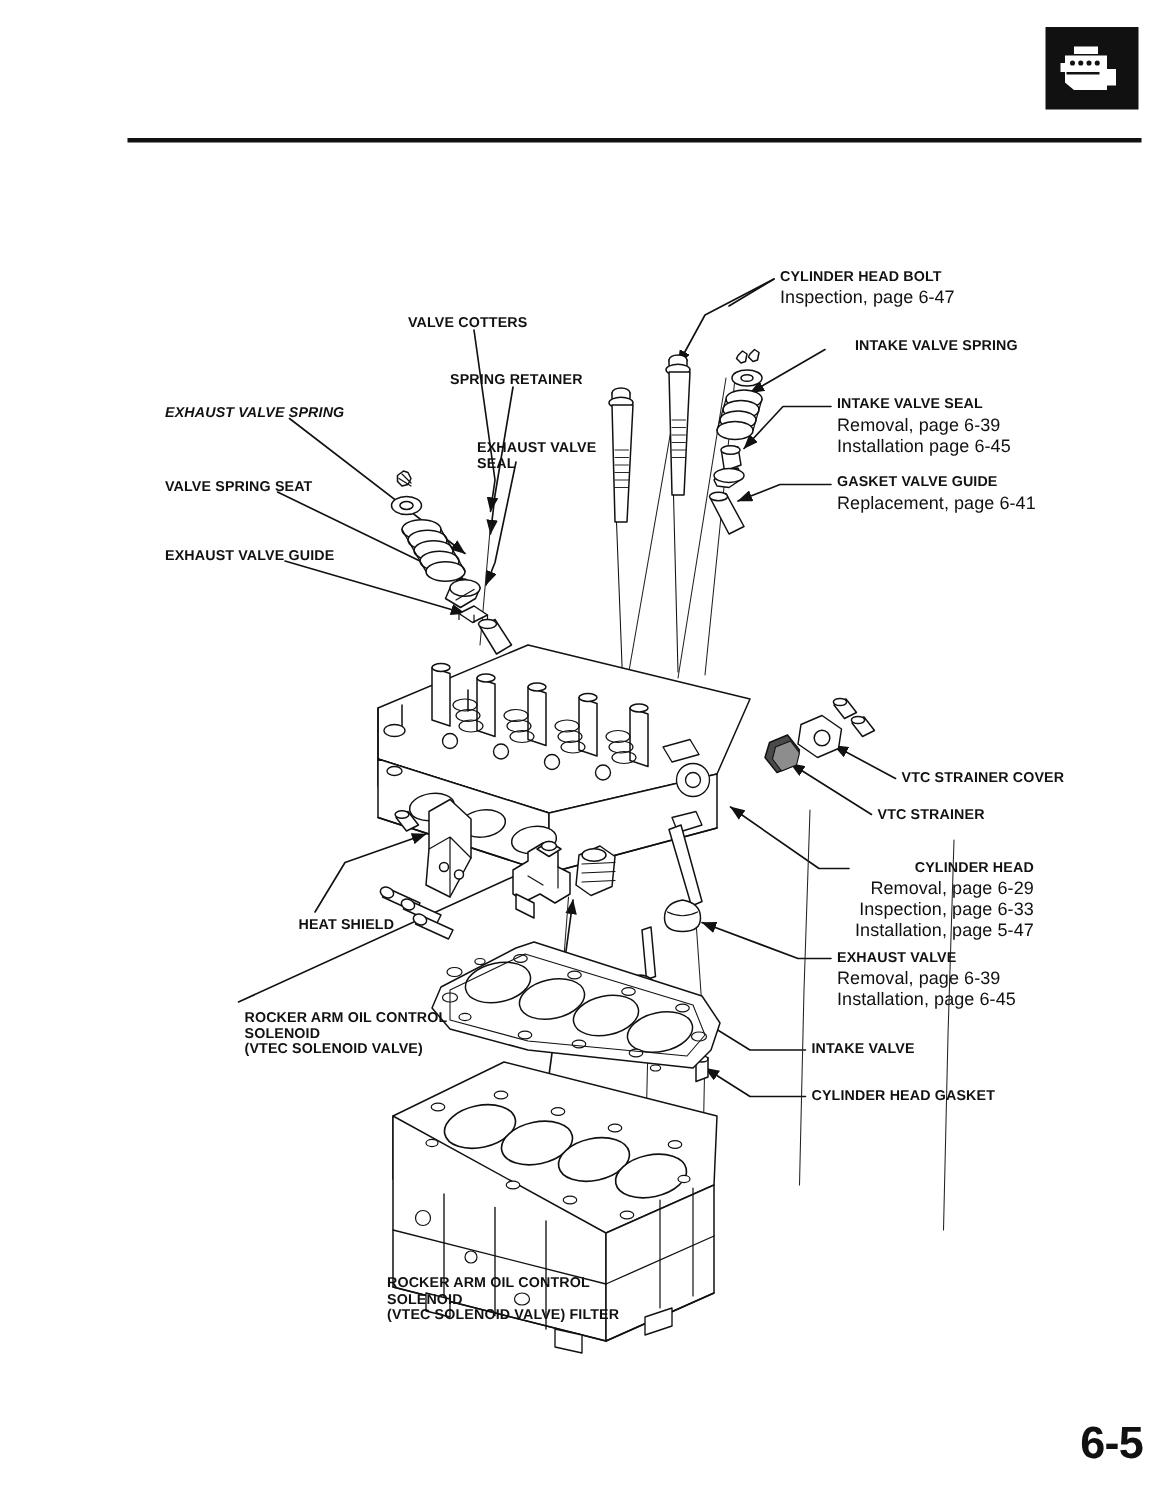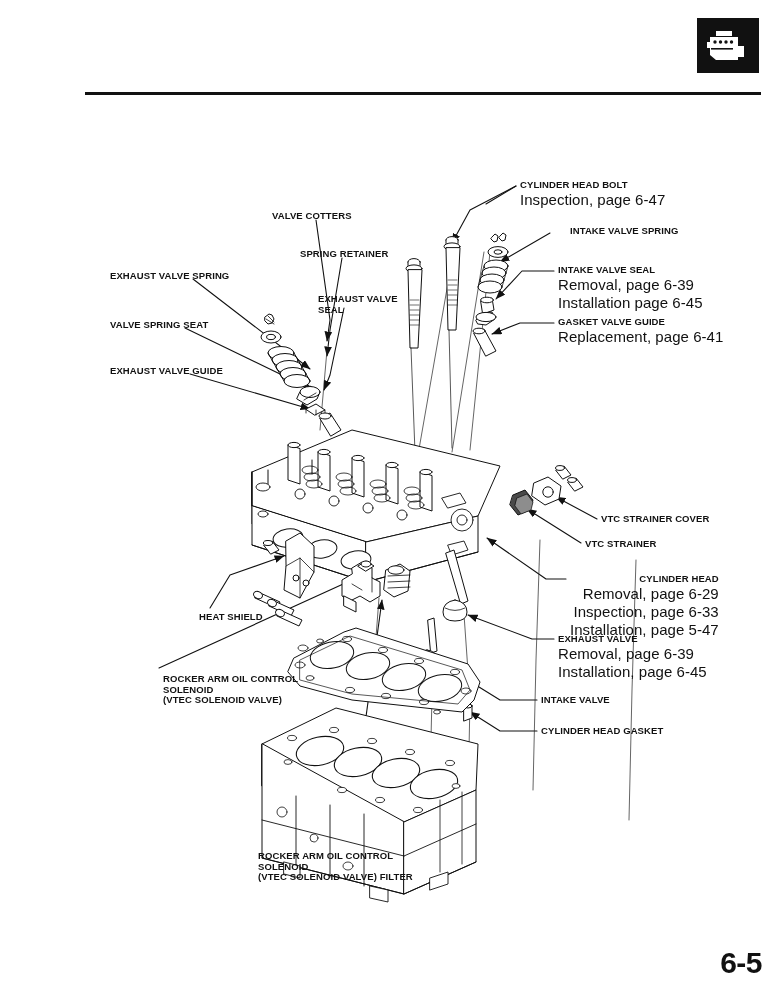--- a/index.html
+++ b/index.html
@@ -27,21 +27,21 @@
     text-align:right;font-size:30px;font-weight:bold;letter-spacing:-.5px;color:#111;
   }
 
   
   .callout{position:absolute;line-height:1.0;}
   .callout .ttl{
     font-size:9.5px;font-weight:bold;letter-spacing:.1px;
     white-space:pre-line;line-height:1.12;color:#111;
   }
   .callout .sub{
-    font-size:15px;font-weight:normal;letter-spacing:.05px;
+    font-size:12px;font-weight:normal;letter-spacing:.05px;
     white-space:pre-line;line-height:1.18;margin-top:.5px;color:#111;
   }
 
   
   #drawing{position:absolute;left:0;top:0;width:776px;height:1000px;}
   #drawing svg{display:block;}
 </style>
 </head>
 <body>
 
@@ -436,21 +436,21 @@
       </div>
       <div class="callout" style="left: 272px; top: 211px;">
         <div class="ttl">VALVE COTTERS</div>
       </div>
       <div class="callout" style="left: 554px; top: 226px; margin-left: 16px;">
         <div class="ttl">INTAKE VALVE SPRING</div>
       </div>
       <div class="callout" style="left: 300px; top: 249px;">
         <div class="ttl">SPRING RETAINER</div>
       </div>
-      <div class="callout" style="left: 110px; top: 271px;">
+      <div class="callout" style="left: 110px; top: 271px; font-style: italic;">
         <div class="ttl">EXHAUST VALVE SPRING</div>
       </div>
       <div class="callout" style="left: 558px; top: 265px;">
         <div class="ttl">INTAKE VALVE SEAL</div>
         <div class="sub">Removal, page 6-39
 Installation page 6-45</div>
       </div>
       <div class="callout" style="left: 318px; top: 294px;">
         <div class="ttl">EXHAUST VALVE
 SEAL</div>

